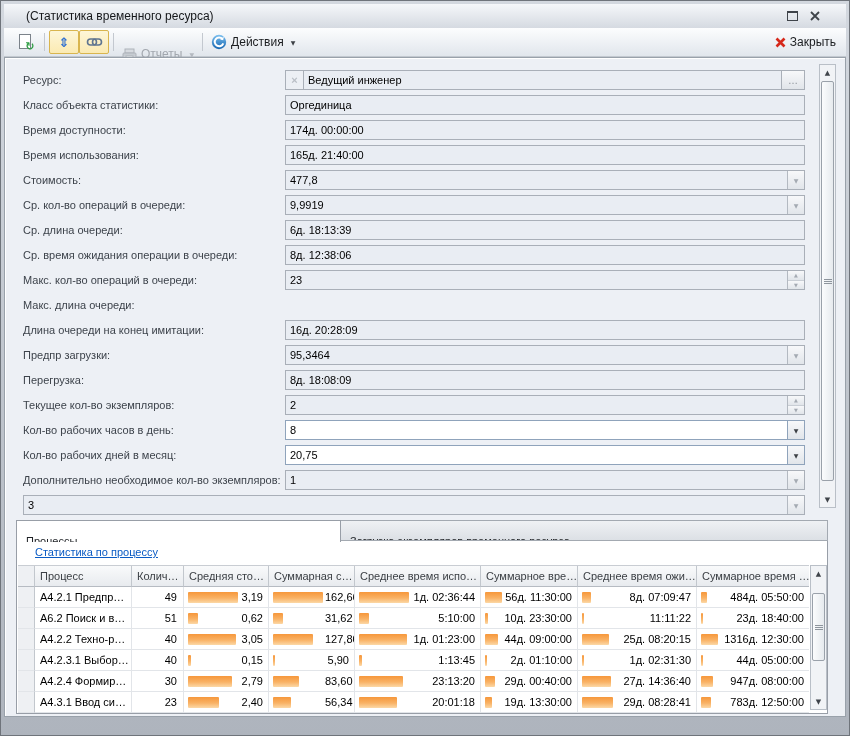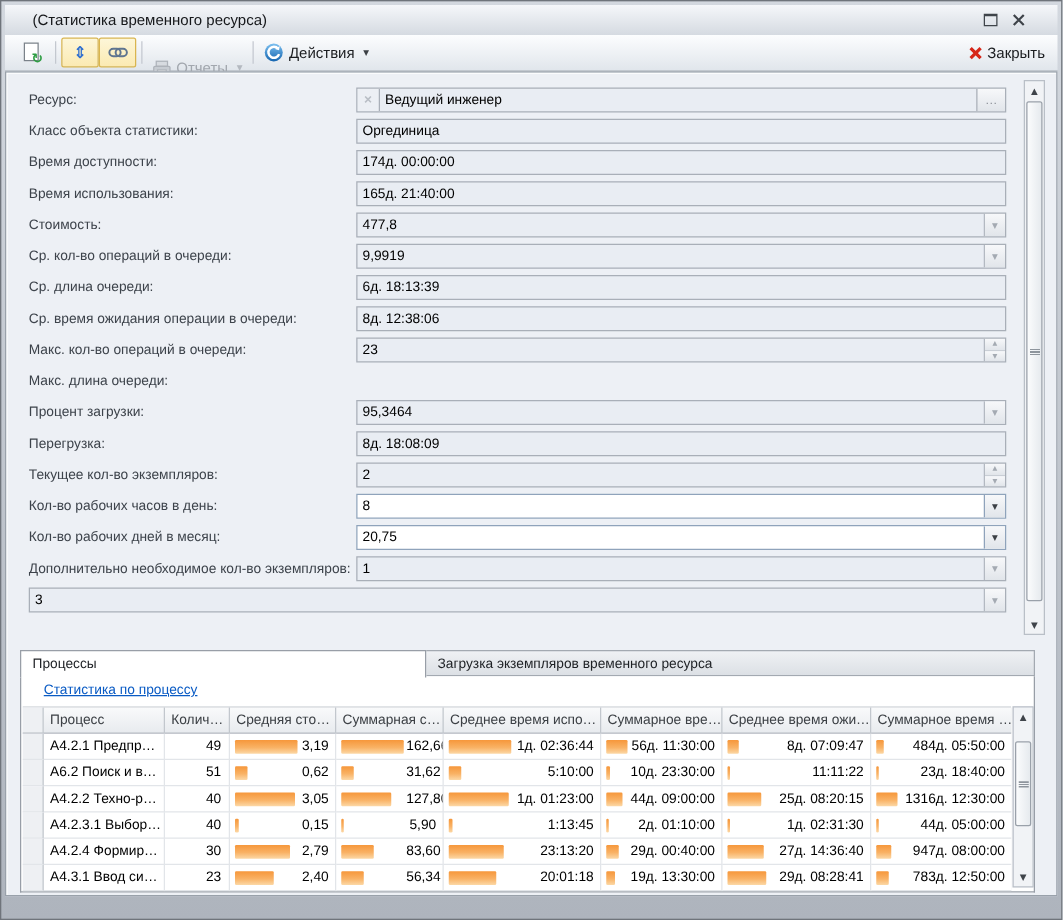--- a/index.html
+++ b/index.html
@@ -59,21 +59,21 @@
   .vsb .thumb{position:absolute;left:1px;right:1px;background:linear-gradient(90deg,#fbfcfd,#e6eaee);
               border:1px solid #9aa1aa;border-radius:2px;display:flex;align-items:center;justify-content:center;}
   .grip{width:8px;height:5px;background:repeating-linear-gradient(180deg,#8e959d 0 1px,rgba(0,0,0,0) 1px 2px);}
   .form-sb{top:6px;right:9px;height:444px;}
   .form-sb .thumb{top:16px;height:398px;}
   
   .split{position:absolute;top:456px;left:0;right:0;height:6px;text-align:center;}
   .split span{font-size:13px;line-height:5px;color:#7e858d;letter-spacing:1px;}
   
   .tabs{position:absolute;top:462px;left:11px;right:17px;height:21px;display:flex;}
-  .tab{box-sizing:border-box;padding:4px 9px 0;font-size:11px;color:#1d2024;white-space:nowrap;overflow:hidden;}
+  .tab{box-sizing:border-box;padding:14px 9px 0;font-size:11px;color:#1d2024;white-space:nowrap;overflow:hidden;}
   .tab.active{width:325px;flex:none;background:#fff;border:1px solid #989ea7;border-bottom:none;height:22px;z-index:2;}
   .tab.inactive{flex:1;background:linear-gradient(#eff1f4,#dce0e5);border:1px solid #a3a9b1;border-left:none;height:21px;}
   
   .panel{position:absolute;top:483px;left:11px;right:17px;bottom:2px;background:#fff;
          border:1px solid #989ea7;border-top:none;box-sizing:border-box;z-index:1;}
   .plink{display:inline-block;margin:5px 0 0 18px;font-size:11px;color:#0a5bc4;text-decoration:underline;cursor:pointer;}
   
   .grid{position:absolute;left:1px;top:24px;right:18px;bottom:0;overflow:hidden;}
   .gh{display:flex;height:21px;background:linear-gradient(#f9fafb,#e7eaee);border-top:1px solid #c9cdd3;}
   .th{box-sizing:border-box;border-right:1px solid #c2c7cd;border-bottom:1px solid #b6bbc2;
@@ -233,23 +233,29 @@
               <i class="glyph">▲</i>
               <i class="glyph">▼</i>
             </span>
         </span>
       </div>
 
       <div class="frow">
         <span class="flabel">Макс. длина очереди:</span>
       </div>
 
-
-      <div class="frow">
-        <span class="flabel">Процент загрузки:</span>
+      <div class="frow">
+        <span class="flabel">Длина очереди на конец имитации:</span>
+        <span class="fc">
+            <span class="fv">16д. 20:28:09</span>
+          </span>
+      </div>
+
+      <div class="frow">
+        <span class="flabel">Предпр загрузки:</span>
         <span class="fc">
           <span class="fv">95,3464</span>
           <span class="db glyph">▼</span>
         </span>
       </div>
 
       <div class="frow">
         <span class="flabel">Перегрузка:</span>
         <span class="fc">
             <span class="fv">8д. 18:08:09</span>

